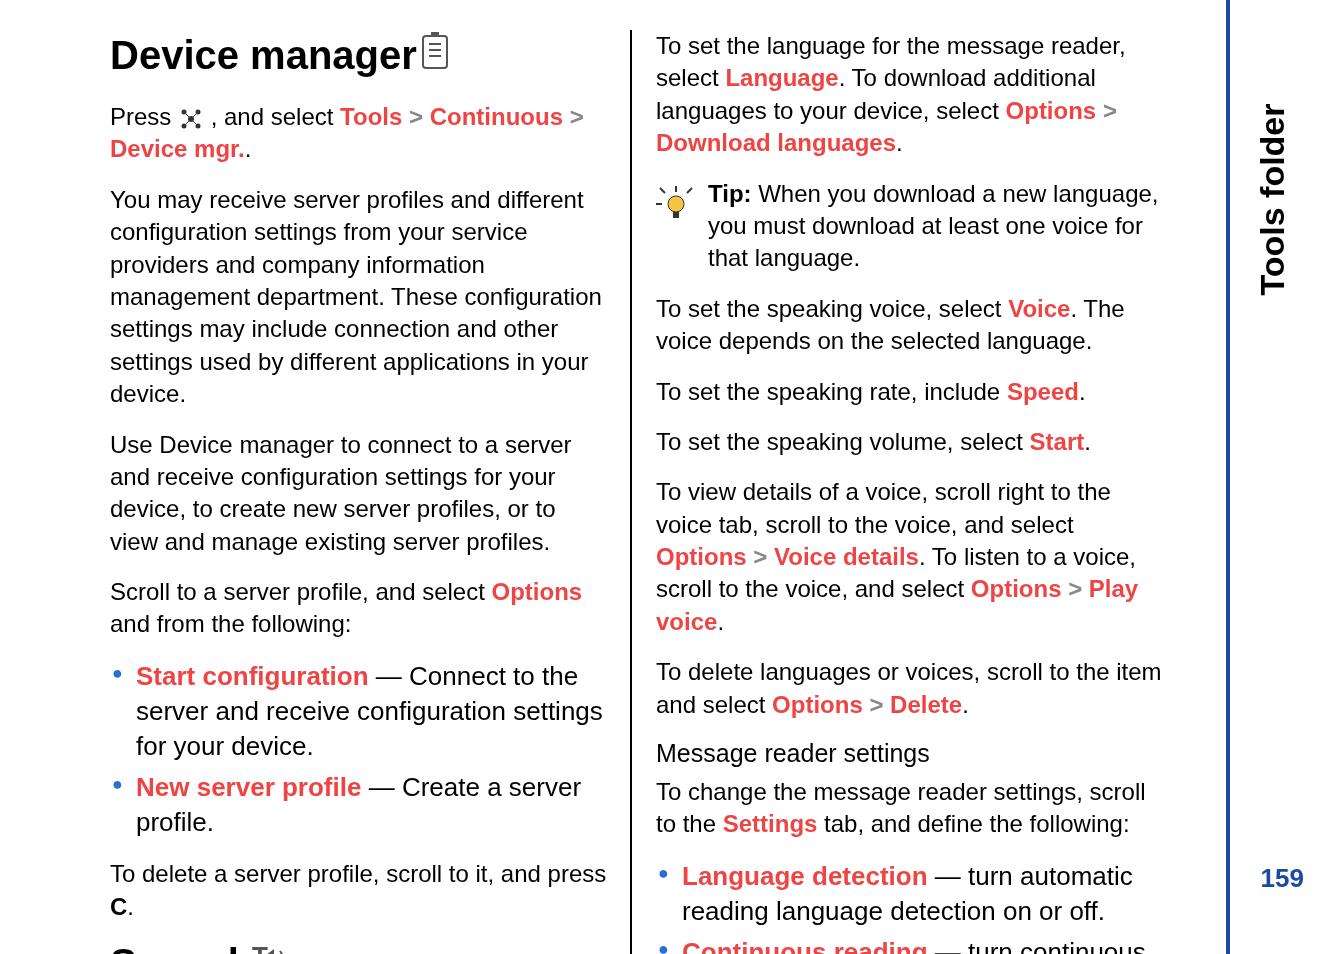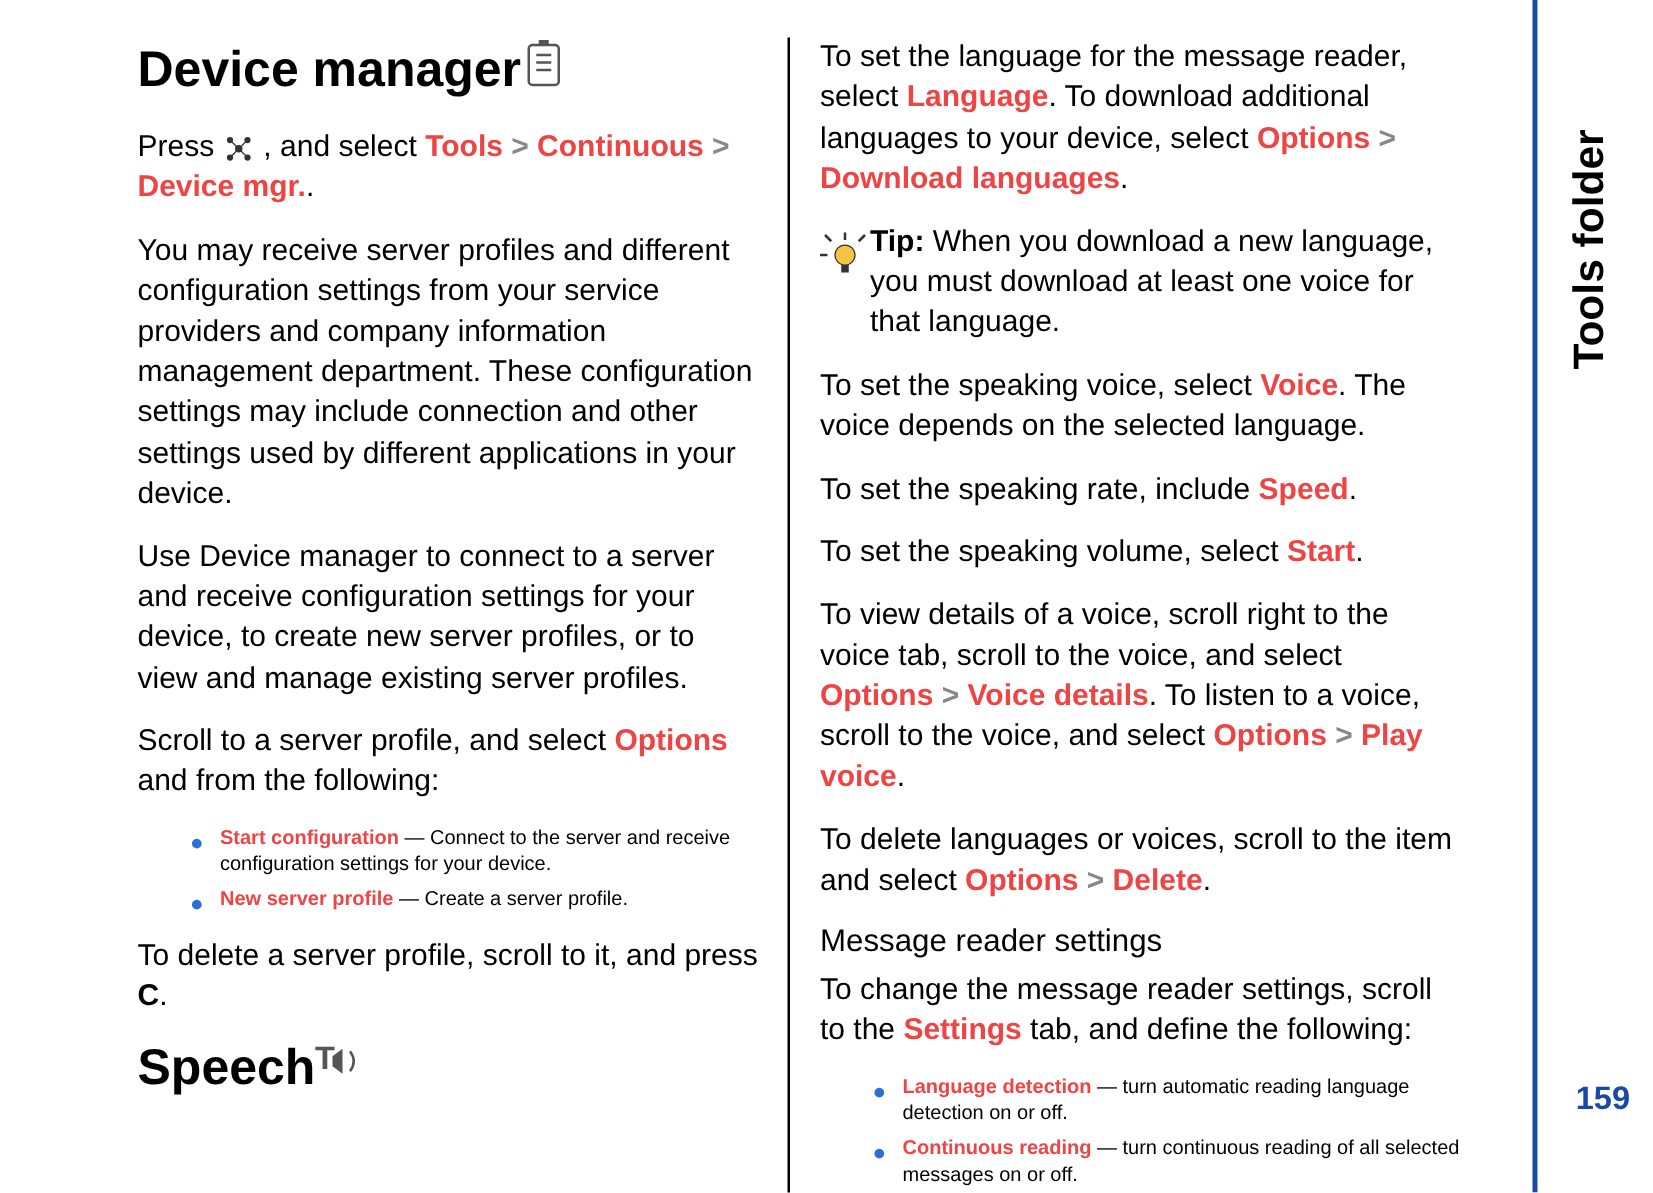--- a/index.html
+++ b/index.html
@@ -55,39 +55,38 @@
     font-weight: bold;
   }
   .b {
     font-weight: bold;
   }
   ul {
     margin: 0 0 18px 0;
     padding-left: 26px;
   }
   li {
-    font-size: 16px;
+    font-size: 26px;
     line-height: 1.35;
     margin-bottom: 6px;
     list-style: none;
     position: relative;
-    margin-left: 40px;
   }
   li::before {
     content: "●";
     color: #2a6fd6;
     position: absolute;
     left: -24px;
     top: 2px;
     font-size: 18px;
   }
   .tip-row {
     display: flex;
     align-items: flex-start;
-    gap: 0;
+    gap: 12px;
     margin-bottom: 18px;
   }
   .tip-icon {
     flex: 0 0 40px;
     height: 40px;
     margin-top: 4px;
   }
   .side-tab {
     position: absolute;
     right: 8px;

